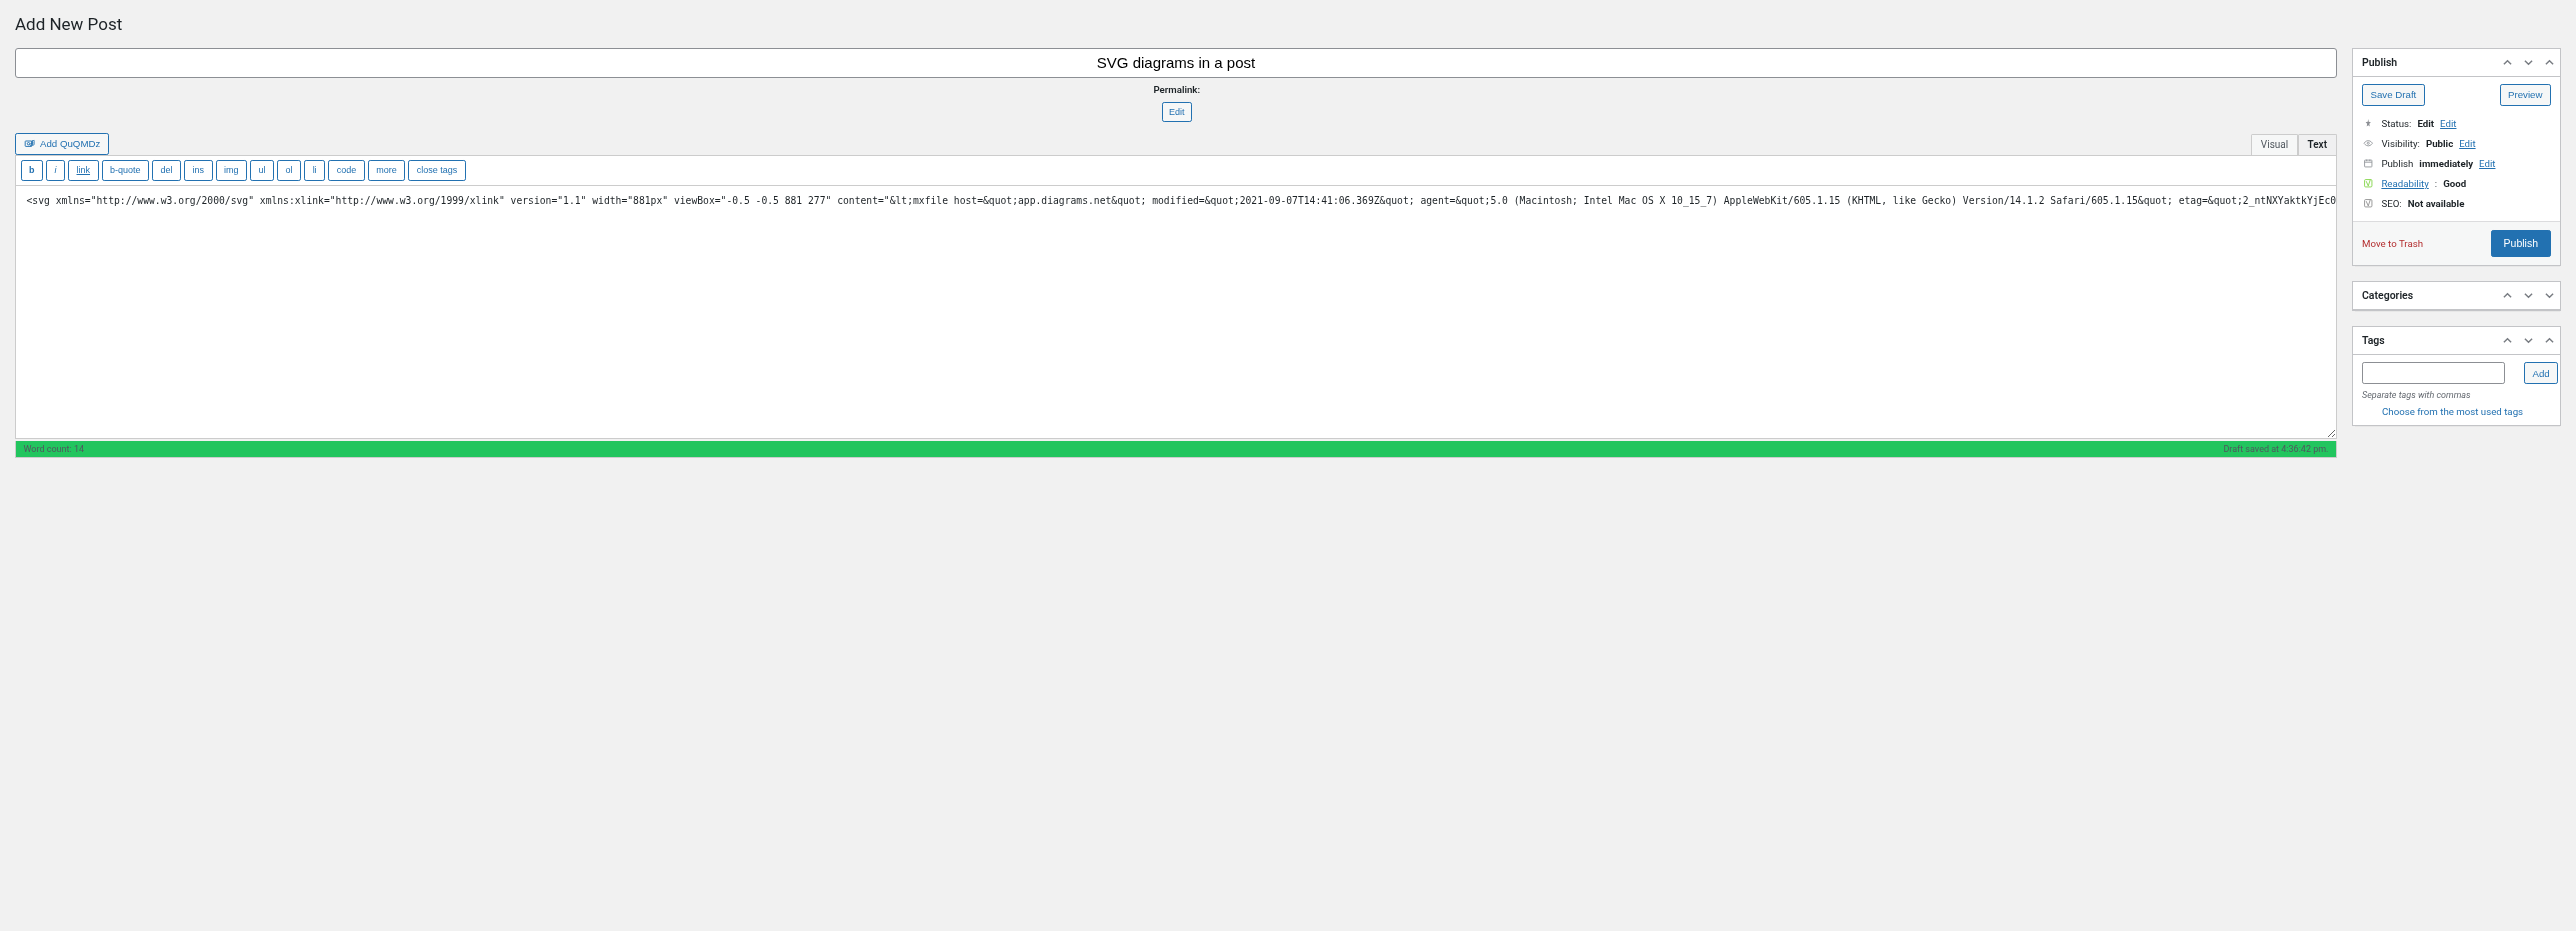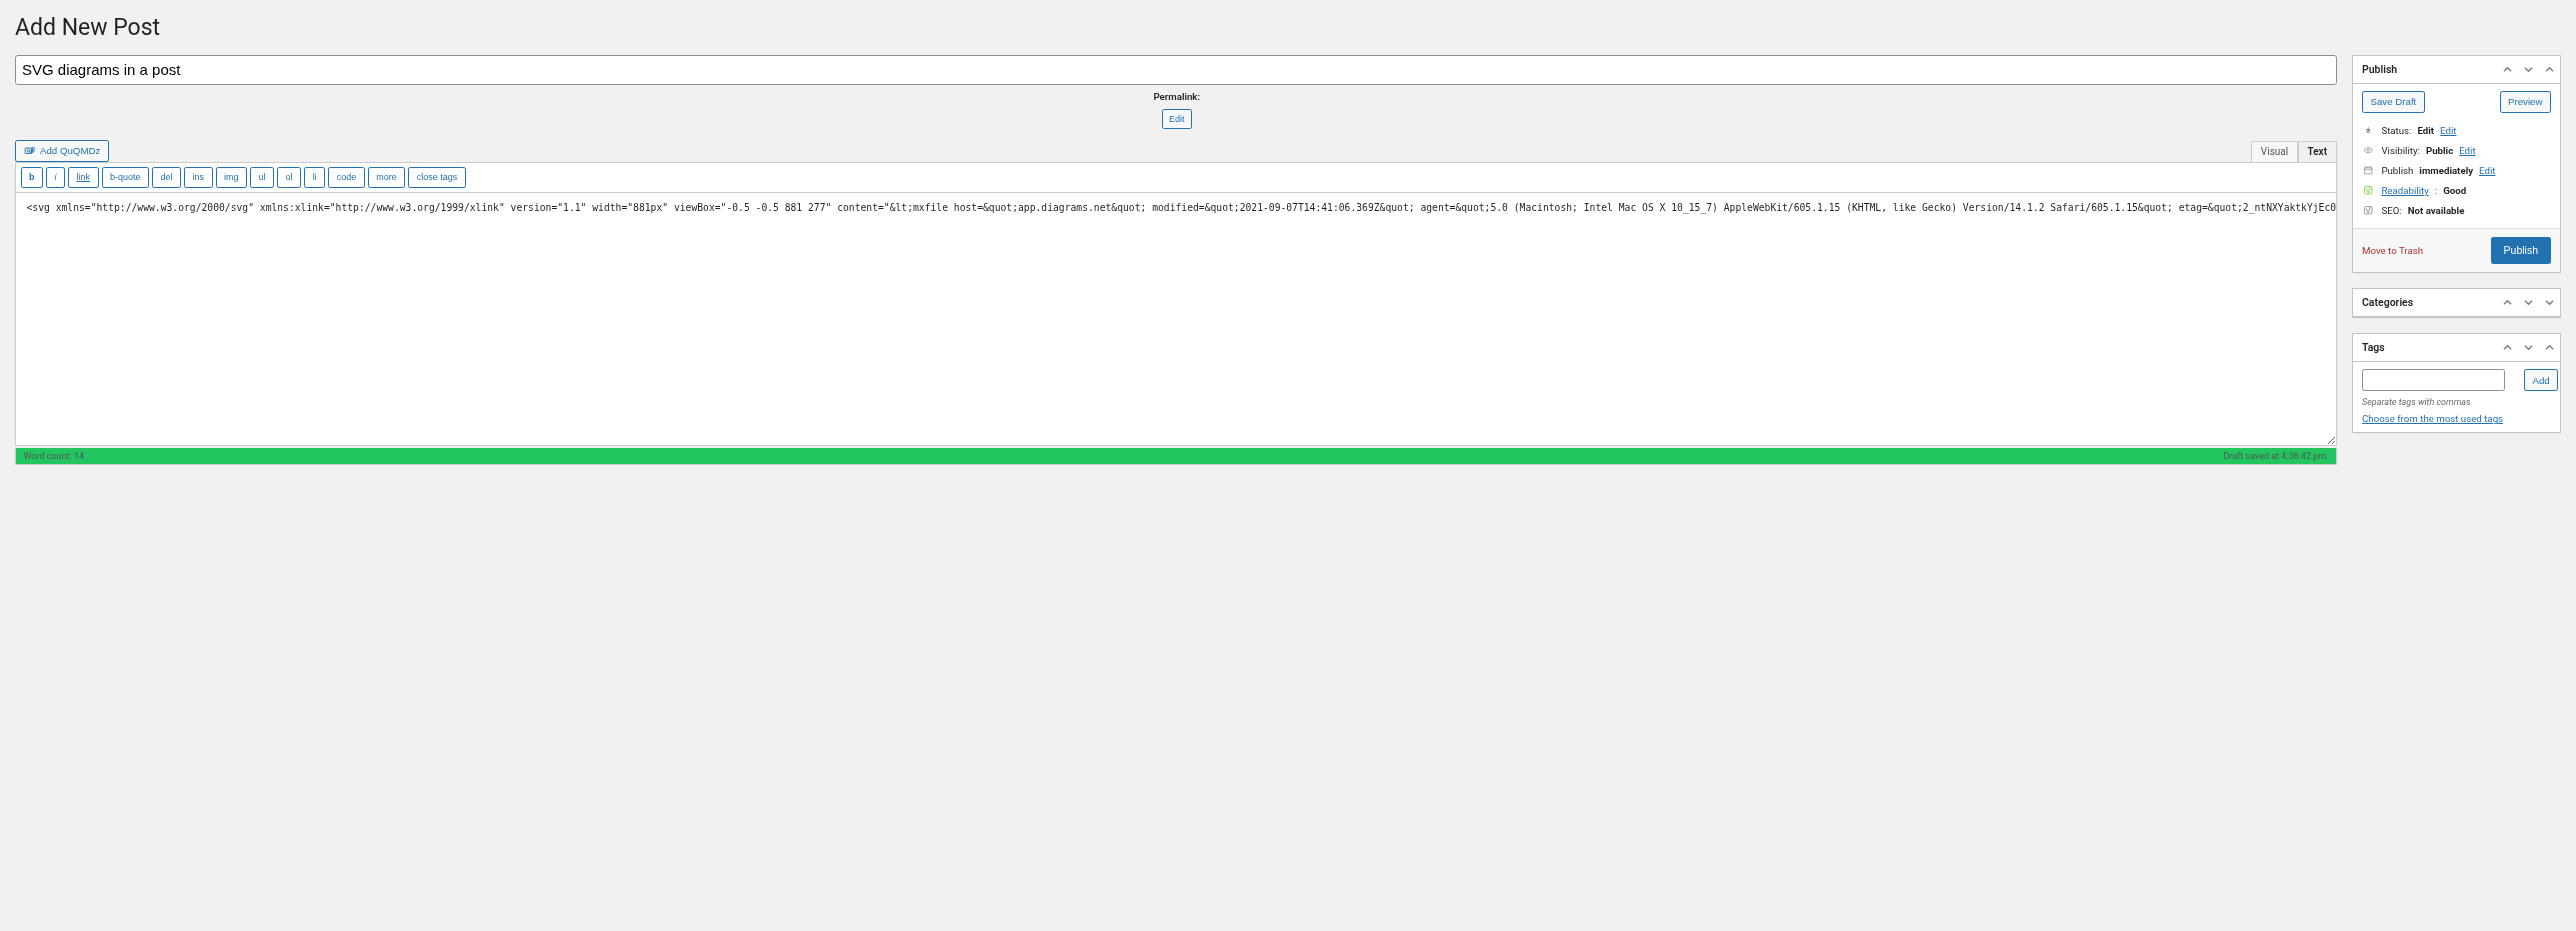--- a/index.html
+++ b/index.html
@@ -1,23 +1,23 @@
 <!DOCTYPE html>
 <html><head>
 <meta charset="utf-8">
 <style>
   html,body { margin:0; padding:0; font-family:-apple-system,BlinkMacSystemFont,"Segoe UI",Roboto,sans-serif; background:#f1f1f1; color:#1d2327; font-size:9.7px; }
   .wrap { padding:7.5px 15px 15px 15px; }
-  h1 { font-size:23px; font-weight:400; margin:0 0 10.5px 0; padding:6.7px 0 3px 0; }
+  h1 { font-size:17px; font-weight:400; margin:0 0 10.5px 0; padding:6.7px 0 3px 0; }
   .cols { display:flex; gap:15px; align-items:flex-start; }
   .main { flex:1; min-width:0; }
   .side { width:209px; flex:0 0 209px; }
   #titlewrap input {
     width:100%; box-sizing:border-box; padding:2.2px 6px; height:30px;
-    font-size:15px; line-height:1.3; background:#fff; border:0.7px solid #8c8f94; border-radius:3px; outline:none;
+    font-size:15px; line-height:1.3; background:#fff; border:0.7px solid #8c8f94; border-radius:3px; outline:none;text-align:center;
   }
   .permalink-row { margin:6px 0 10.5px 1.5px; font-size:9.7px; color:#1d2327; display:flex; align-items:center; gap:7.5px;flex-direction:column; }
   .permalink-row strong { font-weight:600; }
   .btn {
     display:inline-flex; align-items:center; gap:4.5px; background:#f6f7f7; border:0.7px solid #2271b1;
     color:#2271b1; border-radius:2.2px; padding:2.2px 7.5px; font-size:9.7px; cursor:pointer; line-height:1.6;
   }
   .btn.small { padding:0 6px; font-size:9px; line-height:2; }
   .btn.primary { background:#2271b1; color:#fff; border-color:#2271b1; }
   .media-row { display:flex; align-items:flex-end; justify-content:space-between; margin-bottom:0; }
@@ -54,21 +54,21 @@
   .pub-row { display:flex; align-items:center; gap:6px; padding:4.5px 0; font-size:9.7px; color:#1d2327; }
   .pub-row .ico { width:13.4px; display:flex; justify-content:center; color:#8c8f94; }
   .pub-row a { color:#2271b1; text-decoration:underline; cursor:pointer; }
   .pub-row a.nolink { text-decoration:none; }
   .major { display:flex; justify-content:space-between; align-items:center; padding:7.5px 9px; border-top:0.7px solid #dcdcde; background:#f6f7f7; }
   .trash { color:#b32d2e; cursor:pointer; font-size:9.7px; }
   .actions-top { display:flex; justify-content:space-between; padding:7.5px 9px; }
   .tags-input-row { display:flex; gap:19px; }
   .tags-input-row input { flex:1; border:0.7px solid #8c8f94; border-radius:2.2px; padding:3px 4.5px; font-size:9.7px; }
   .hint { color:#646970; font-style:italic; font-size:9px; margin:6px 0; }
-  .taglink { color:#2271b1; text-decoration:underline; cursor:pointer; font-size:9.7px; }
+  .taglink { color:#2271b1; cursor:pointer; font-size:9.7px;margin-left:20px; }
   svg { display:block; }
 </style>
 </head>
 <body>
 
 <div class="wrap">
   <h1>Add New Post</h1>
 
   <div class="cols">
 

